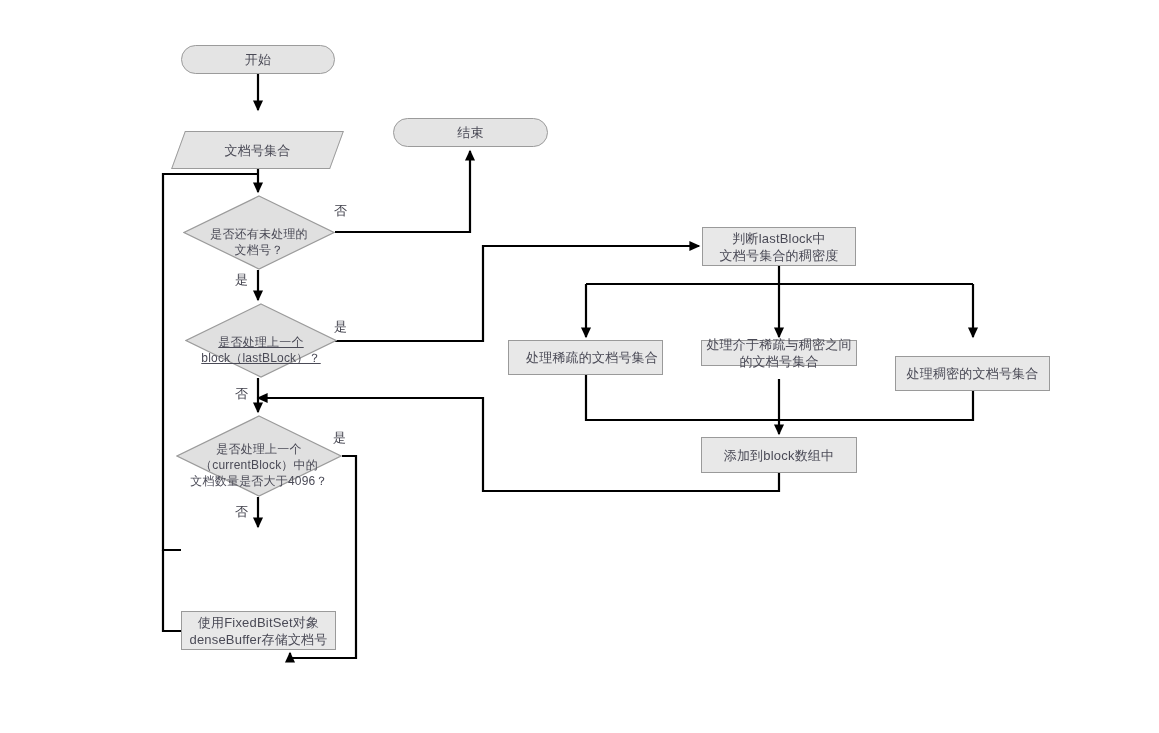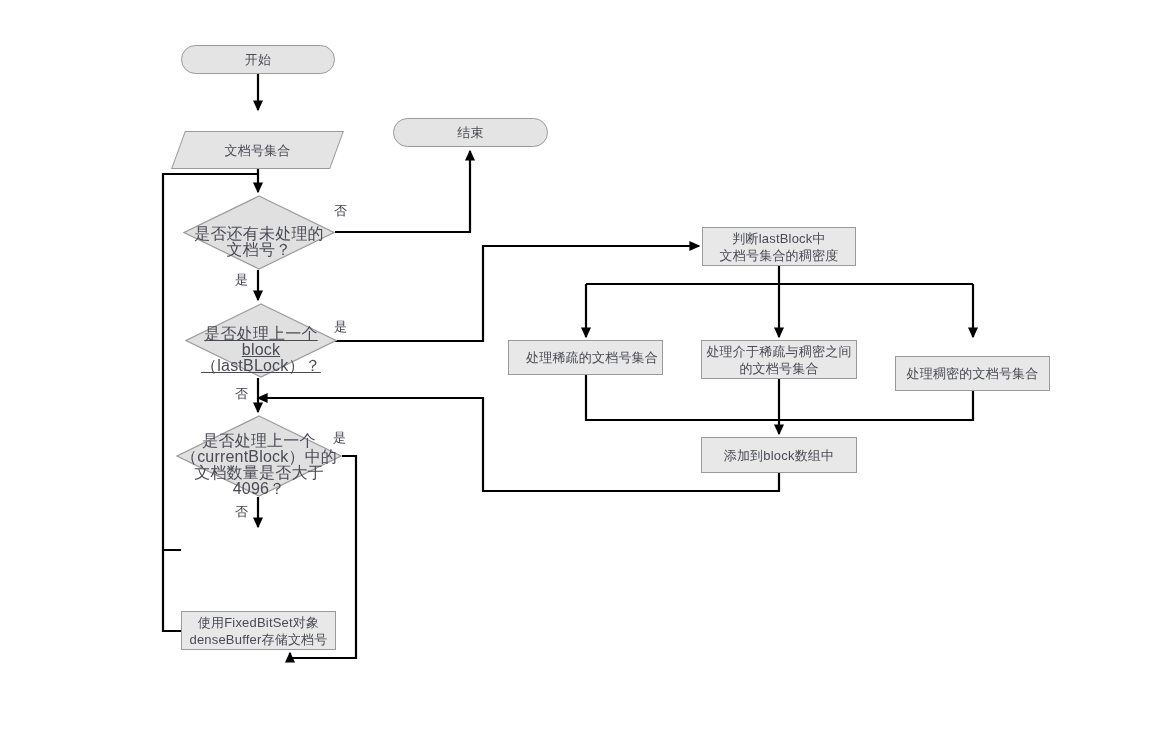--- a/index.html
+++ b/index.html
@@ -83,21 +83,21 @@
     position: absolute;
     left: 0;
     top: 0;
     width: 100%;
     height: 100%;
     z-index: 1;
   }
   .node.decision .label {
     position: relative;
     z-index: 2;
-    font-size: 16px;
+    font-size: 12px;
     line-height: 16px;
     margin-top: 18px;
   }
   .edge-label {
     position: absolute;
     color: #3f3f4a;
     font-size: 13px;
     line-height: 15px;
     white-space: nowrap;
   }
@@ -200,21 +200,21 @@
 
   <div class="node process" style="left:702px; top:227px; width:154px; height:39px;">
     <span class="label">判断lastBlock中
 文档号集合的稠密度</span>
   </div>
 
   <div class="node process" style="left:508px; top:340px; width:155px; height:35px;text-align:right;">
     <span class="label">处理稀疏的文档号集合</span>
   </div>
 
-  <div class="node process" style="left:701px; top:340px; width:156px; height:39px;">
+  <div class="node process" style="left:701px; top:340px; width:156px; height:26px;">
     <span class="label">处理介于稀疏与稠密之间
 的文档号集合</span>
   </div>
 
   <div class="node process" style="left:895px; top:356px; width:155px; height:35px;">
     <span class="label">处理稠密的文档号集合</span>
   </div>
 
   <div class="node process" style="left:701px; top:437px; width:156px; height:36px;">
     <span class="label">添加到block数组中</span>

